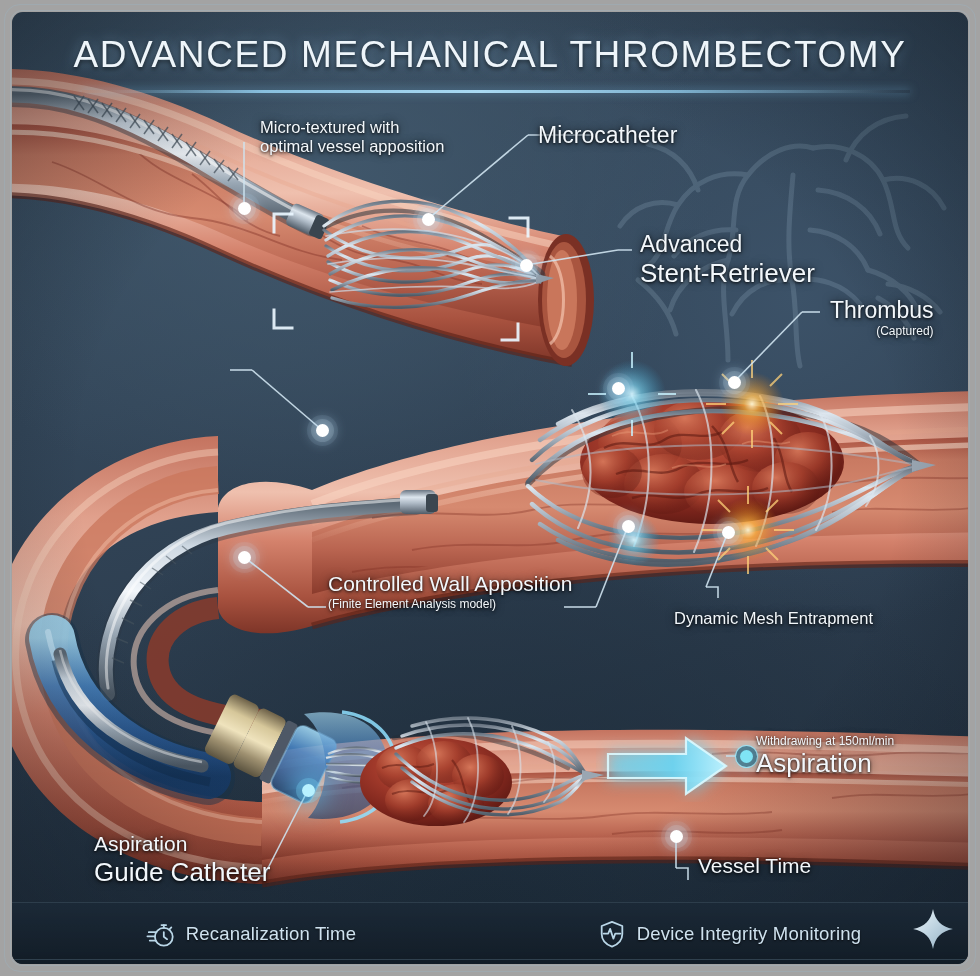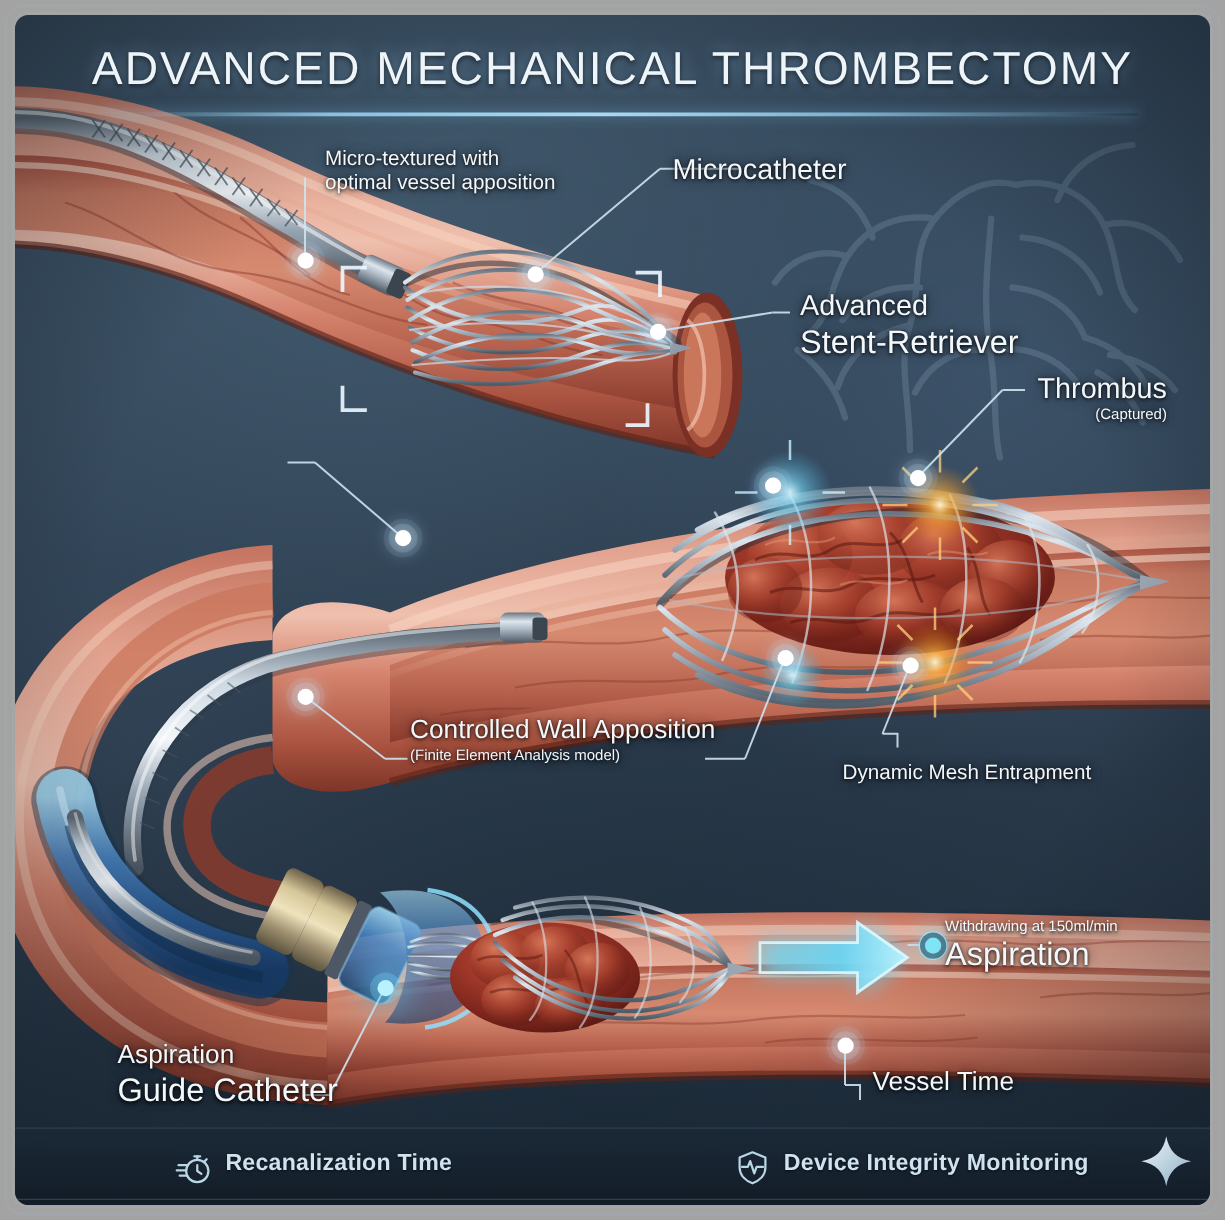--- a/index.html
+++ b/index.html
@@ -97,21 +97,21 @@
 
   
   .statusbar {
     position:absolute; left:0; right:0; bottom:0; height:62px; z-index:50;
     background:linear-gradient(180deg, rgba(27,41,55,0.92) 0%, rgba(22,34,46,0.97) 55%, rgba(18,28,38,1) 100%);
     border-top:1px solid rgba(140,180,210,0.22);
     display:flex; align-items:center;
   }
   .statusbar::after { content:""; position:absolute; left:0; right:0; bottom:4px; height:1px;
     background:rgba(150,190,215,0.22); }
-  .status-item { flex:1; display:flex; justify-content:center; gap:10px;font-weight:bold; }
+  .status-item { flex:1; display:flex; align-items:center; justify-content:center; gap:10px; }
   .status-item .lbl { font-size:18.5px; color:#cfe2ef; letter-spacing:0.2px;
                       text-shadow:0 1px 2px rgba(0,0,0,0.7); }
   .status-item .ico { width:30px; height:30px; flex:0 0 auto; color:#bad7e8; }
   .status-item .ico svg { width:100%; height:100%; display:block; }
   .sparkle { position:absolute; right:14px; bottom:14px; width:42px; height:42px; z-index:51; }
   .sparkle svg { width:100%; height:100%; display:block; }
 </style>
 </head>
 <body>
 

